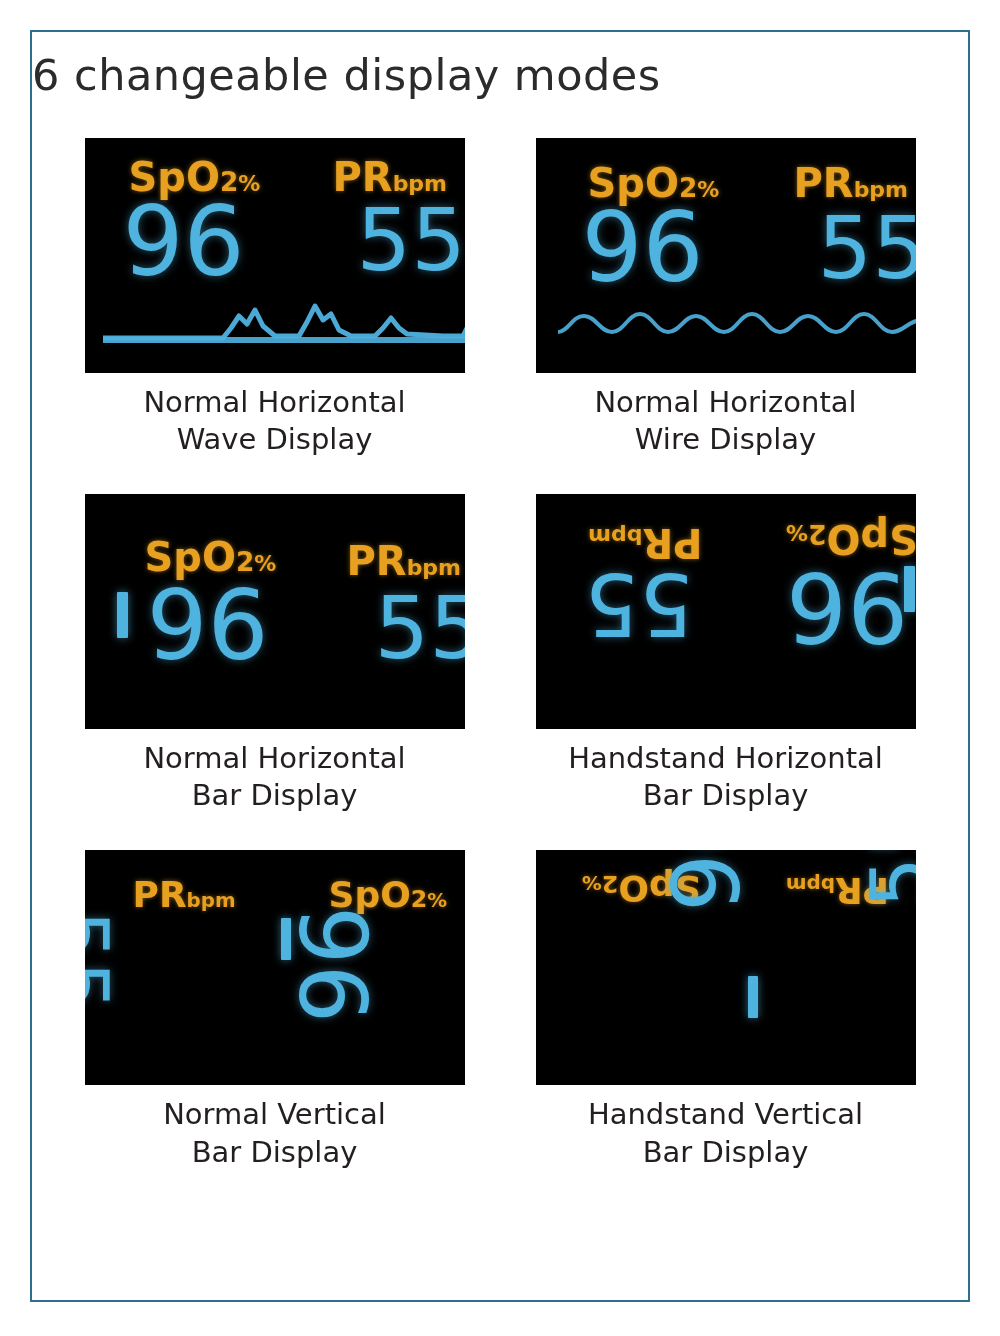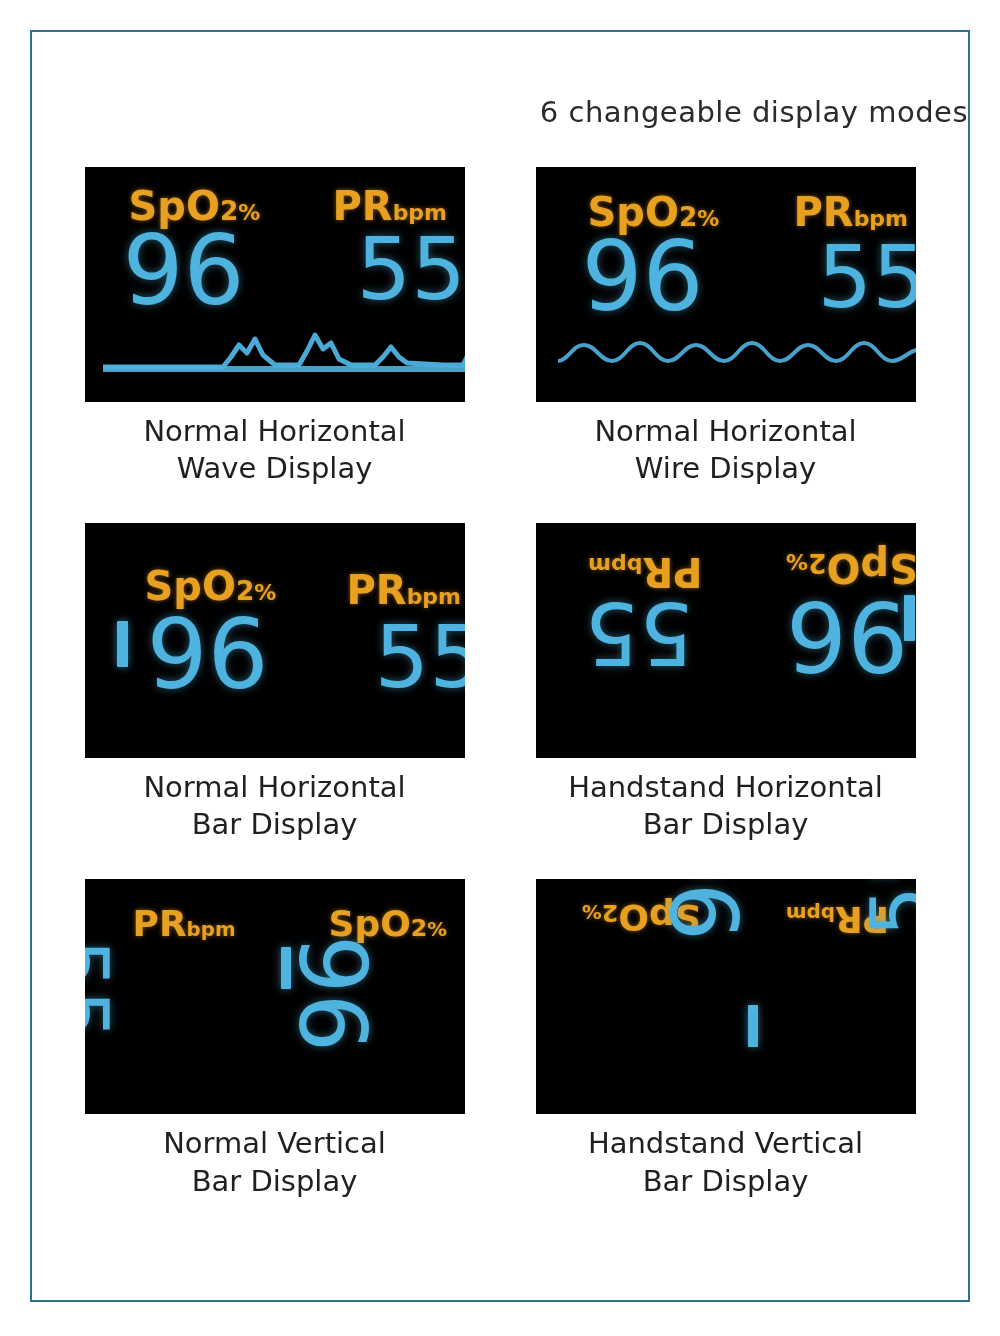--- a/index.html
+++ b/index.html
@@ -18,26 +18,26 @@
     position: absolute;
     left: 30px;
     top: 30px;
     width: 940px;
     height: 1272px;
     border: 2px solid #2e6f8e;
     box-sizing: border-box;
     background: #ffffff;
   }
   .title {
-    text-align: right;
-    font-size: 29px;
+    text-align: left;
+    font-size: 43px;
     font-weight: 400;
     letter-spacing: 0.5px;
     color: #2b2b2b;
-    margin-top: 63px;
+    margin-top: 18px;
     font-family: "DejaVu Sans", sans-serif;
   }
   .grid {
     margin-top: 38px;
     display: grid;
     grid-template-columns: 1fr 1fr;
     row-gap: 36px;
     column-gap: 18px;
     padding: 0 26px;
     box-sizing: border-box;

